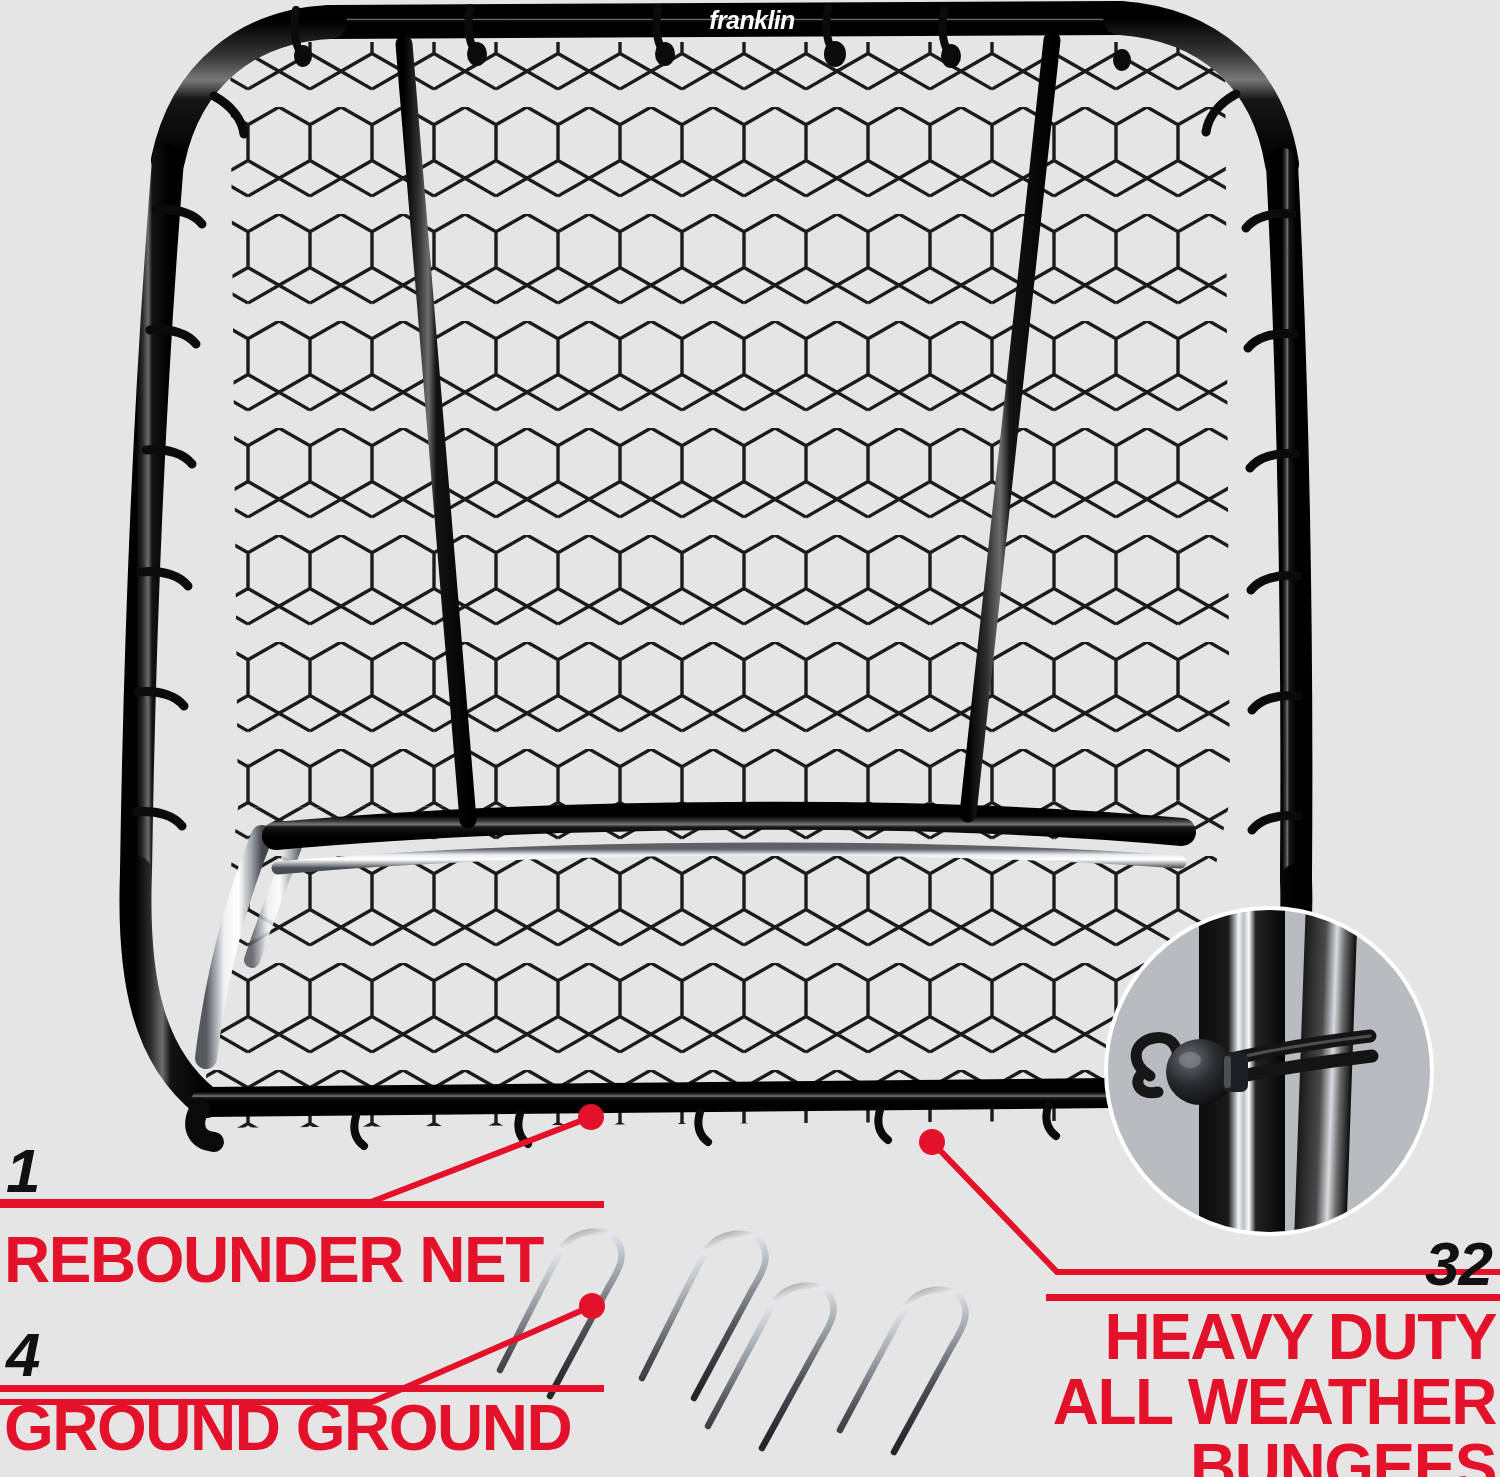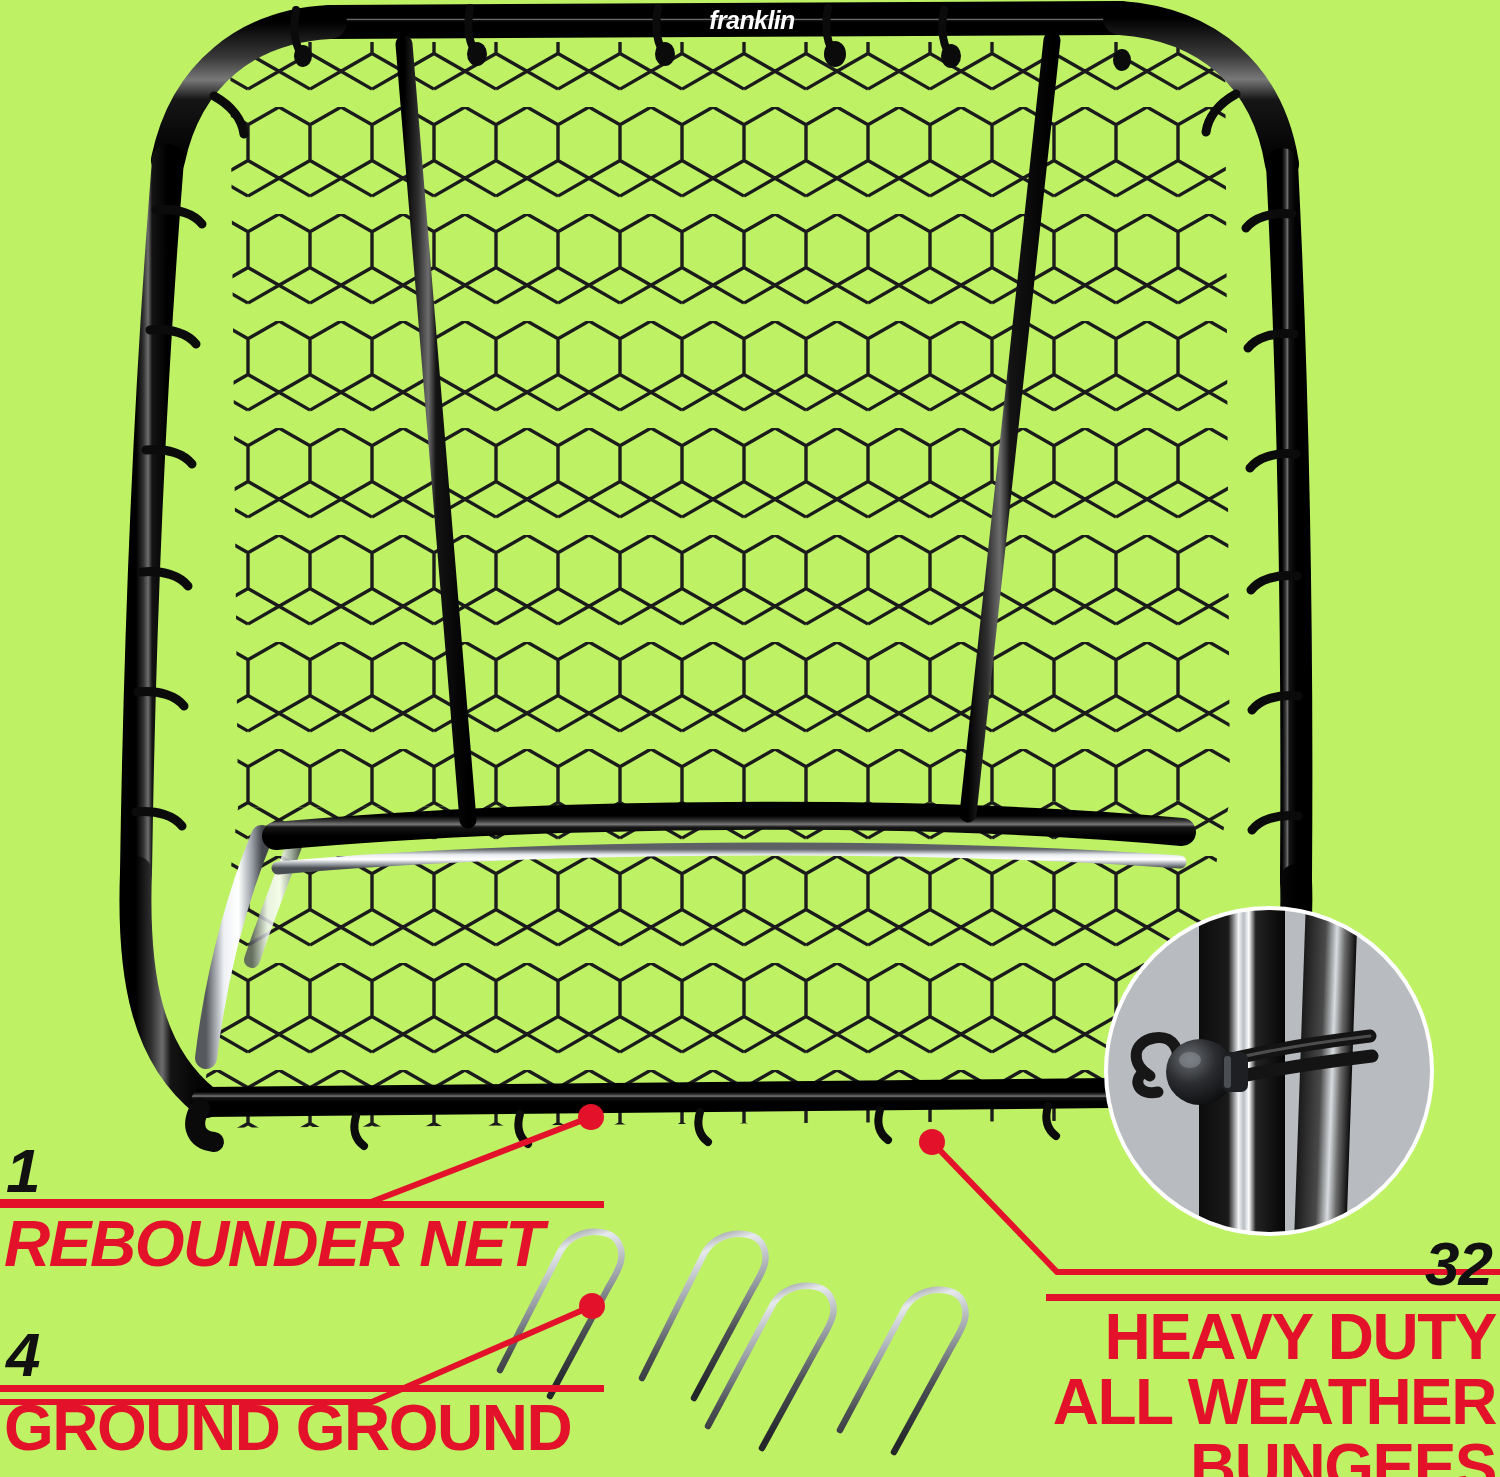--- a/index.html
+++ b/index.html
@@ -7,21 +7,21 @@
     padding: 0;
     background: #ffffff;
   }
   body {
     font-family: "Liberation Sans", sans-serif;
   }
   #stage {
     position: relative;
     width: 1500px;
     height: 1477px;
-    background: #bef264;
+    background: #e5e5e5;
     overflow: hidden;
   }
 
   
   #product-photo {
     position: absolute;
     left: 0;
     top: 0;
     width: 1500px;
     height: 1180px;
@@ -56,21 +56,21 @@
     white-space: pre-line;
   }
 
   
   #callout-rebounder {
     left: 0px;
     top: 1142px;
     width: 604px;
   }
   #callout-rebounder .callout-num { padding-left: 6px; }
-  #callout-rebounder .callout-text { padding-left: 4px; padding-top: 4px; font-style: italic; }
+  #callout-rebounder .callout-text { padding-left: 4px; padding-top: 20px; }
 
   #callout-stakes {
     left: 0px;
     top: 1326px;
     width: 604px;
   }
   #callout-stakes .callout-num { padding-left: 6px; }
   #callout-stakes .callout-text { padding-left: 4px; padding-top: 4px; }
 
   

